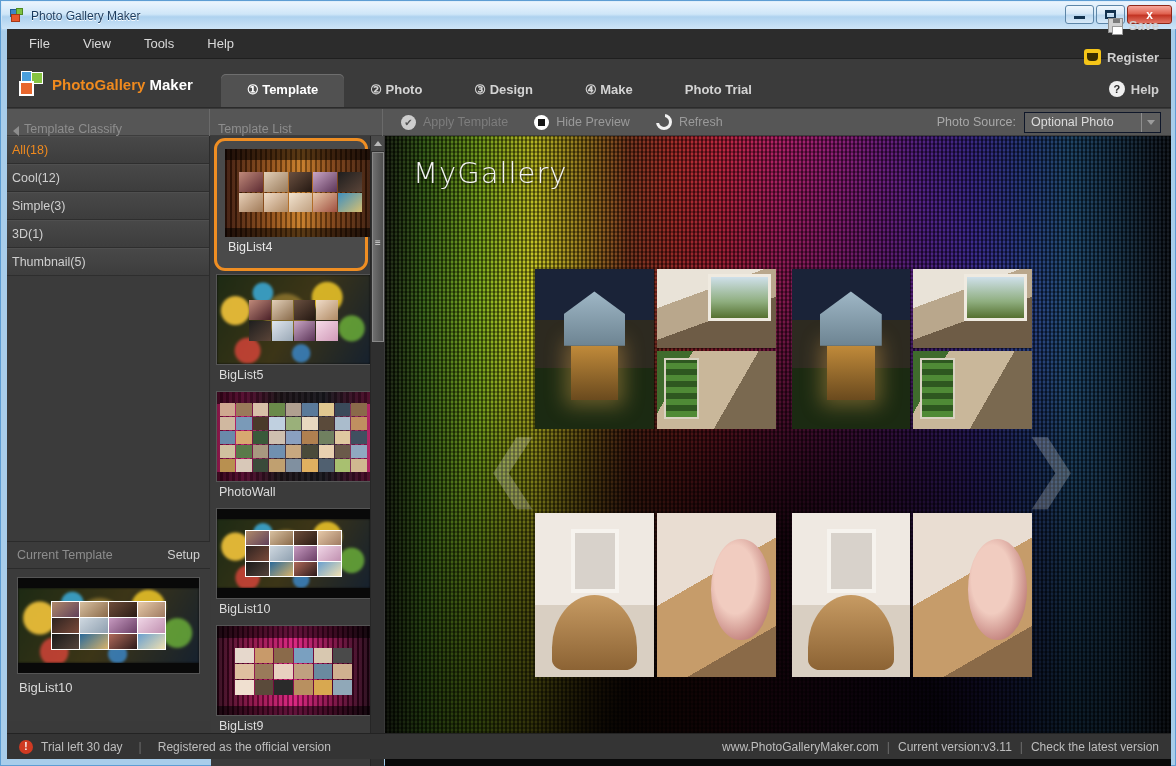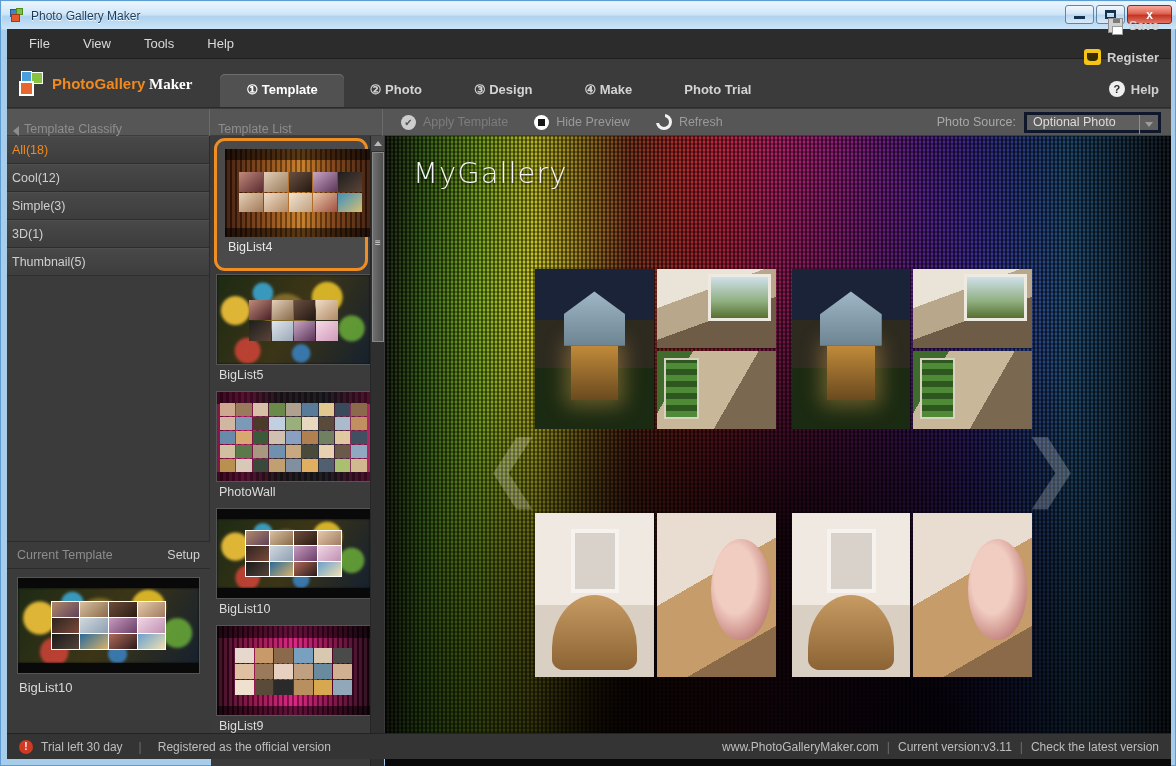--- a/index.html
+++ b/index.html
@@ -67,21 +67,21 @@
     display:flex; align-items:flex-end;
   }
   .logo{ display:flex; align-items:center; padding:0 10px 10px 12px; }
   .logo-mark{ position:relative; width:26px; height:26px; margin-right:7px; }
   .logo-mark i{ position:absolute; display:block; }
   .logo-mark i.b1{ left:2px; top:0; width:11px;height:11px;background:#4a9fdc;border:1px solid #fff;}
   .logo-mark i.b2{ left:12px; top:1px; width:12px;height:12px;background:#86c442;border:1px solid #fff;}
   .logo-mark i.b3{ left:0px; top:10px; width:15px;height:15px;background:#e8672e;border:2px solid #fff;}
   .logo-txt{ font-size:15px; font-weight:bold; }
   .logo-txt .o{ color:#f08a1e; }
-  .logo-txt .w{ color:#ffffff;font-family:Liberation Serif, serif; }
+  .logo-txt .w{ color:#ffffff; }
   .tabs{ display:flex; align-items:flex-end; margin-left:18px; }
   .tab{
     font-size:13px; font-weight:bold; color:#d4d4d4;
     padding:8px 26px 10px 26px; cursor:default; white-space:nowrap;
   }
   .tab.active{
     background:#515151; color:#fff; border-radius:5px 5px 0 0;
     box-shadow:inset 0 1px 0 #6e6e6e;
   }
   .hdr-right{ margin-left:auto; display:flex; align-items:flex-end; padding:0 12px 10px 0; gap:16px;flex-direction:column;}
@@ -109,21 +109,21 @@
   .act.dim{ color:#7d7d7d;}
   .ico-check{ width:15px;height:15px;border-radius:50%;background:#cdcdcd;color:#555;font-size:10px;
     display:flex;align-items:center;justify-content:center;}
   .ico-hide{ width:15px;height:15px;border-radius:50%;background:#fff;position:relative;}
   .ico-hide:after{content:"";position:absolute;left:4px;top:4px;width:7px;height:7px;background:#161616;}
   .ico-refresh{ width:16px;height:16px;border-radius:50%;border:3px solid #f2f2f2;position:relative;background:#565656;}
   .ico-refresh:after{content:"";position:absolute;left:-3px;top:-3px;width:9px;height:9px;background:#565656;}
   .sb-source{ margin-left:auto; display:flex; align-items:center; gap:8px; padding-right:10px; }
   .sb-source .lbl{ font-size:12.5px; color:#a8a8a8; }
   .sel{
-    width:137px; height:21px; background:#5f5f5f; border:3px solid #0f172a;
+    width:137px; height:21px; background:#5f5f5f; border:1px solid #0f172a;
     display:flex; align-items:center; color:#dcdcdc; font-size:12.5px; padding-left:6px;
     position:relative;
   }
   .sel .caret{
     position:absolute; right:0; top:0; width:19px; height:19px;
     border-left:1px solid #8e8e8e; display:flex; align-items:center; justify-content:center;
   }
   .sel .caret i{ width:0;height:0;border-left:4px solid transparent;border-right:4px solid transparent;border-top:5px solid #9c9c9c;}
 
   

